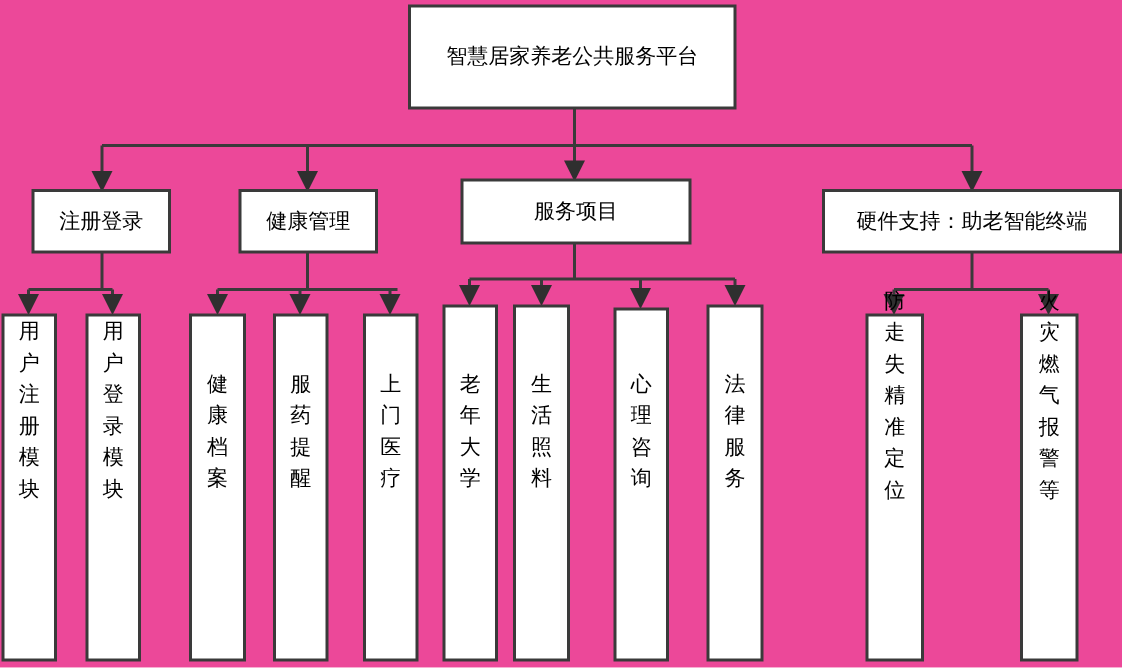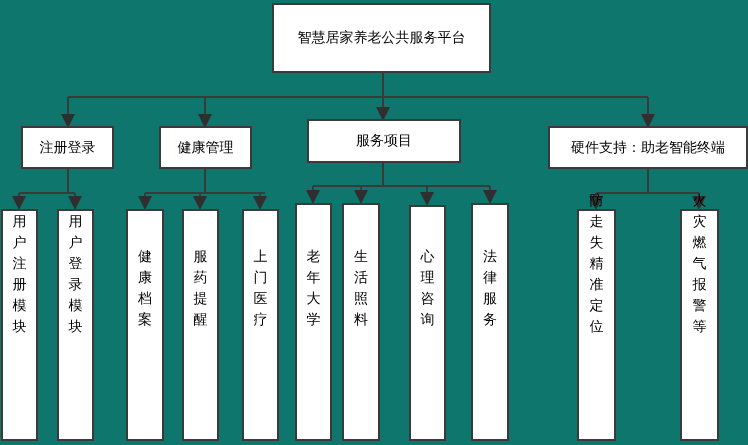--- a/index.html
+++ b/index.html
@@ -10,21 +10,21 @@
   body {
     width: 748px;
     height: 445px;
     font-family: "Liberation Serif", "DejaVu Serif", serif;
     overflow: hidden;
   }
   #chart-root {
     position: relative;
     width: 748px;
     height: 445px;
-    background: #0f766e;
+    background: #ec4899;
   }
   svg#diagram {
     display: block;
     width: 748px;
     height: 445px;
   }
   .node-box {
     fill: #ffffff;
     stroke: #3a3a3a;
     stroke-width: 2;

